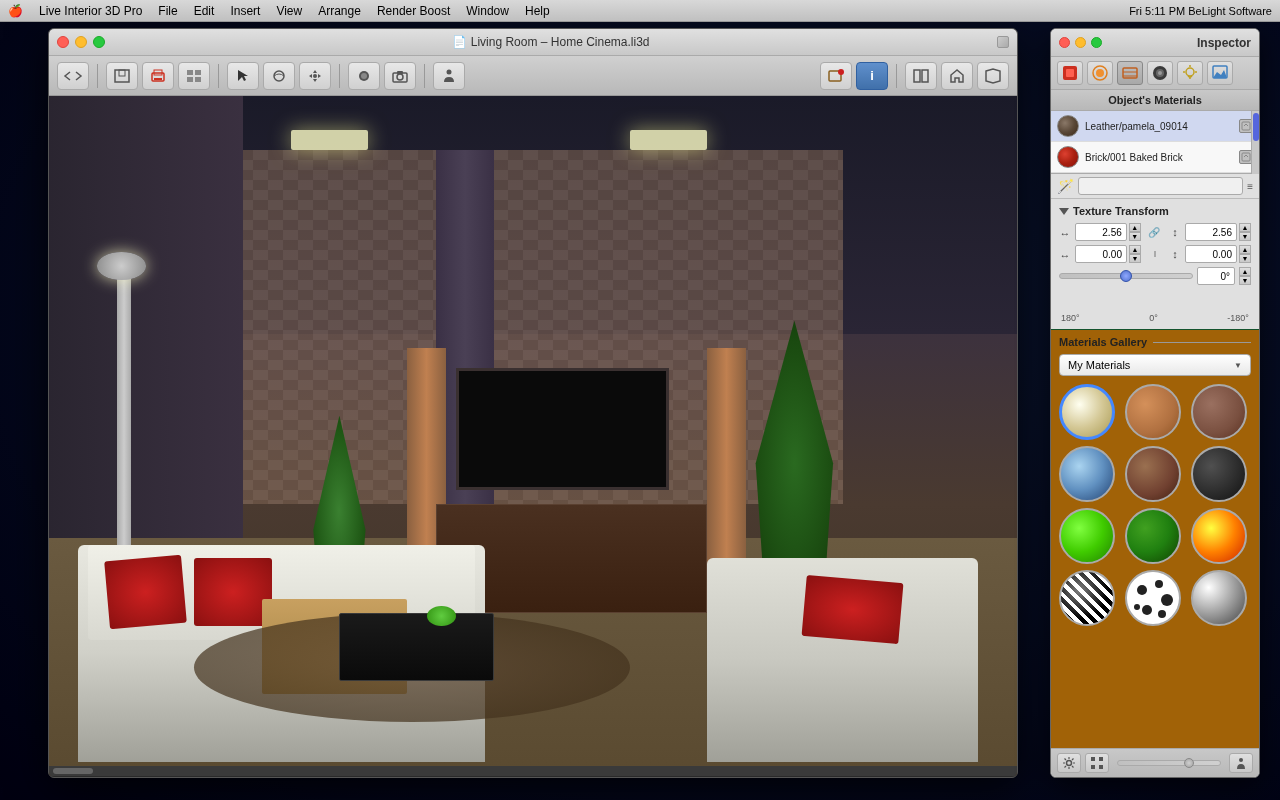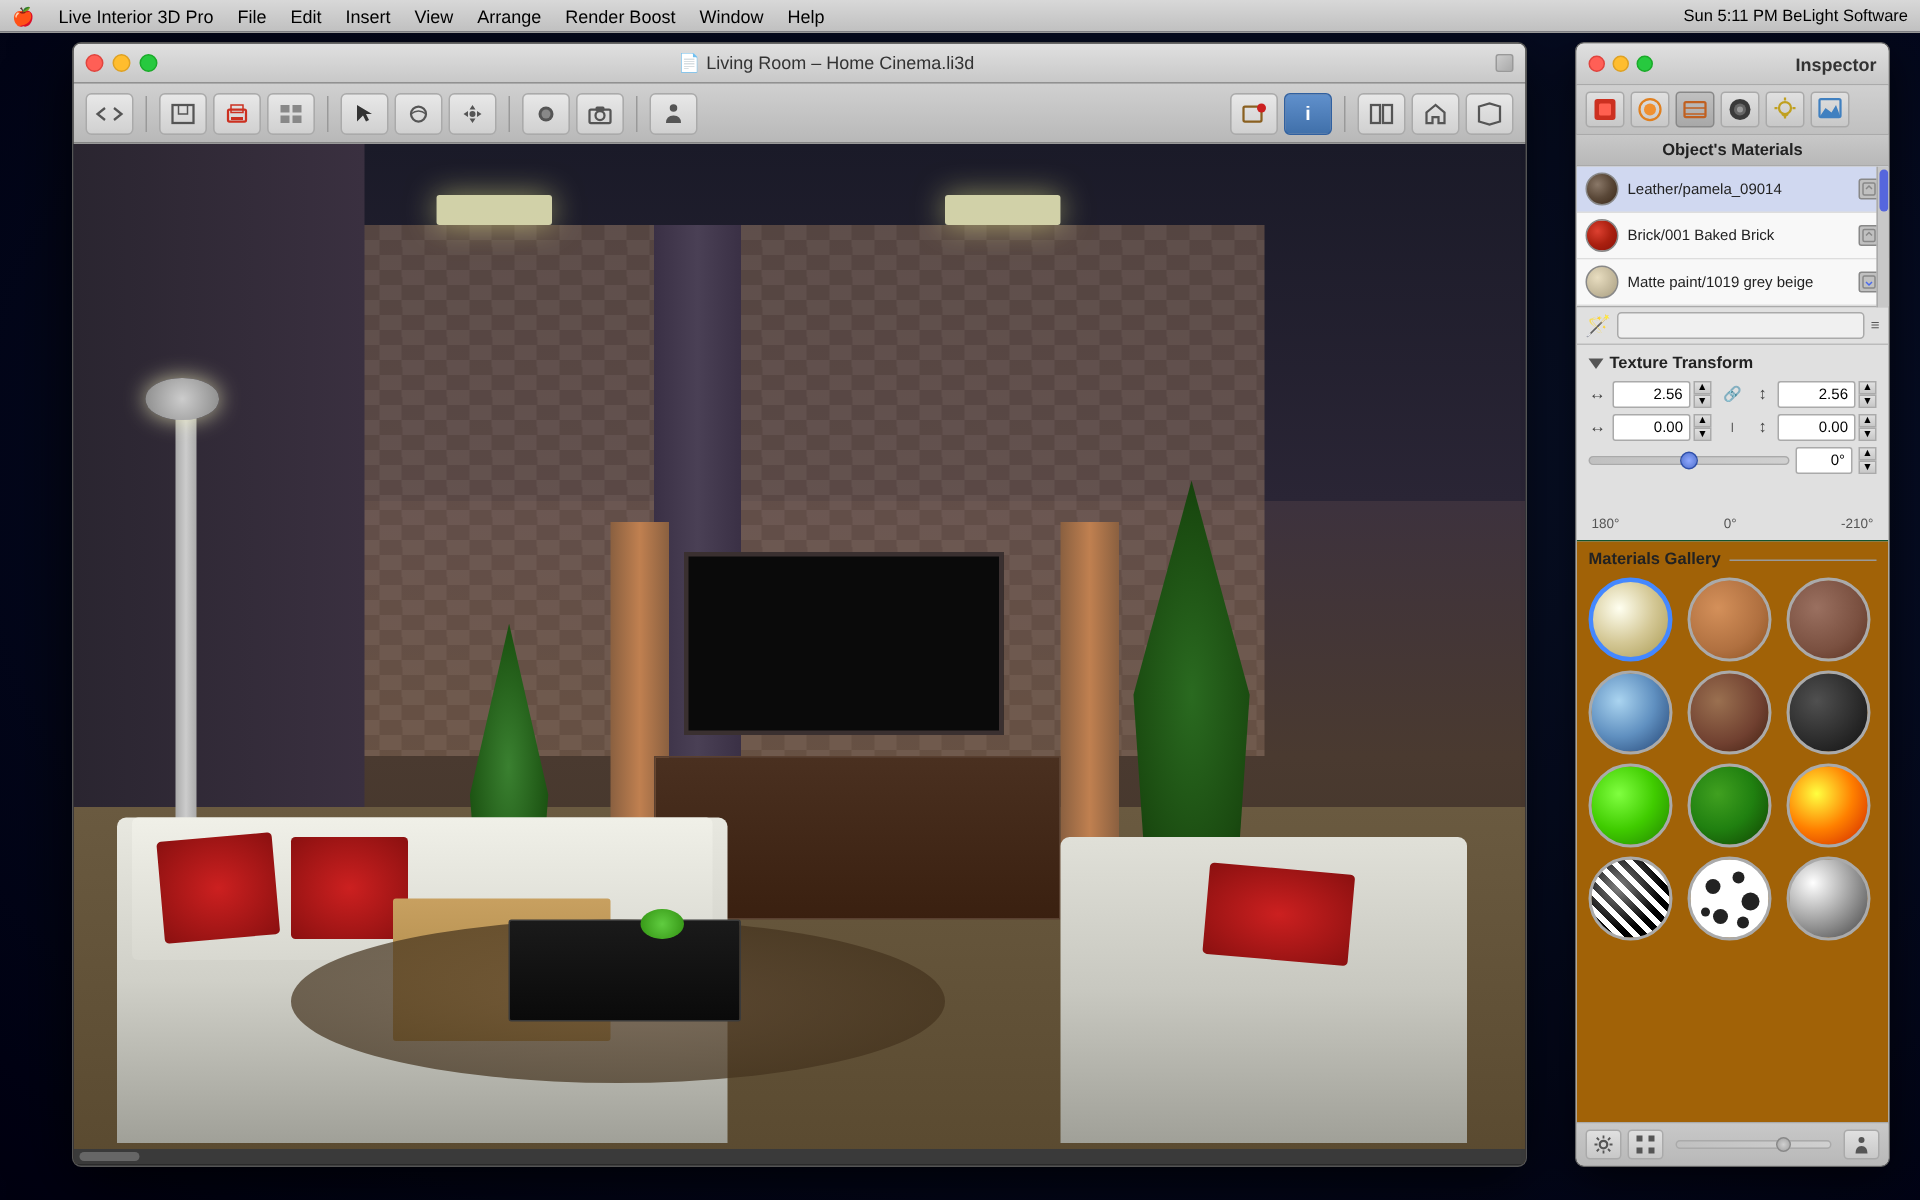--- a/index.html
+++ b/index.html
@@ -592,21 +592,21 @@
   <span class="menubar-item">Live Interior 3D Pro</span>
   <span class="menubar-item">File</span>
   <span class="menubar-item">Edit</span>
   <span class="menubar-item">Insert</span>
   <span class="menubar-item">View</span>
   <span class="menubar-item">Arrange</span>
   <span class="menubar-item">Render Boost</span>
   <span class="menubar-item">Window</span>
   <span class="menubar-item">Help</span>
   <div class="menubar-right">
-    <span>Sun 5:11 PM   BeLight Software</span>
+    <span>Fri 5:11 PM   BeLight Software</span>
   </div>
 </div>
 
 <div class="main-window">
 
   <div class="window-titlebar">
     <div class="traffic-lights">
       <div class="tl-close"></div>
       <div class="tl-min"></div>
       <div class="tl-max"></div>
@@ -858,30 +858,20 @@
           <div class="material-swatch" style="background:radial-gradient(circle at 35% 35%, #dd4030, #aa2010, #881008);"></div>
           <span class="material-name">Brick/001 Baked Brick</span>
           <div class="material-arrow">
             <svg width="10" height="10" viewBox="0 0 10 10">
                 <rect x="1" y="1" width="8" height="8" rx="1" fill="none" stroke="#888" stroke-width="1"></rect>
                 <path d="M3 5L5 3L7 5" fill="none" stroke="#888" stroke-width="1"></path>
               </svg>
           </div>
         </div>
 
-        <div class="material-item">
-          <div class="material-swatch" style="background:radial-gradient(circle at 35% 35%, #e8ddc0, #c8bda0, #a89d80);"></div>
-          <span class="material-name">Matte paint/1019 grey beige</span>
-          <div class="material-arrow">
-            <svg width="10" height="10" viewBox="0 0 10 10">
-                <rect x="1" y="1" width="8" height="8" rx="1" fill="none" stroke="#888" stroke-width="1"></rect>
-                <path d="M3 5L5 7L7 5" fill="none" stroke="#4a6aee" stroke-width="1"></path>
-              </svg>
-          </div>
-        </div>
       </div>
 
       <div style="position:absolute;right:0;top:0;width:8px;height:100%;background:#c8c8c8;border-left:1px solid #aaa;">
         <div style="width:6px;height:28px;background:#5566dd;border-radius:3px;position:absolute;top:2px;left:1px;"></div>
       </div>
     </div>
 
     <div class="wand-row">
       <span class="wand-btn">🪄</span>
       <input class="wand-input" type="text" style="">
@@ -940,30 +930,34 @@
         </div>
         <input class="slider-input" type="text" value="0°" style="">
         <div class="tex-stepper">
           <button class="tex-step-btn">▲</button>
           <button class="tex-step-btn">▼</button>
         </div>
       </div>
       <div class="slider-labels">
         <span>180°</span>
         <span>0°</span>
-        <span>-210°</span>
+        <span>-180°</span>
       </div>
     </div>
 
     <div class="gallery-section">
       <div class="gallery-header">
         <span>Materials Gallery</span>
         <div class="gallery-header-line"></div>
       </div>
 
+      <div class="gallery-dropdown">
+        <span>My Materials</span>
+        <span class="dropdown-arrow">▼</span>
+      </div>
 
       <div class="gallery-grid">
         <div class="gallery-item mat-ivory selected"></div>
         <div class="gallery-item mat-wood-light"></div>
         <div class="gallery-item mat-brick"></div>
         <div class="gallery-item mat-water"></div>
         <div class="gallery-item mat-wood-dark"></div>
         <div class="gallery-item mat-dark"></div>
         <div class="gallery-item mat-green-bright"></div>
         <div class="gallery-item mat-green-dark"></div>

